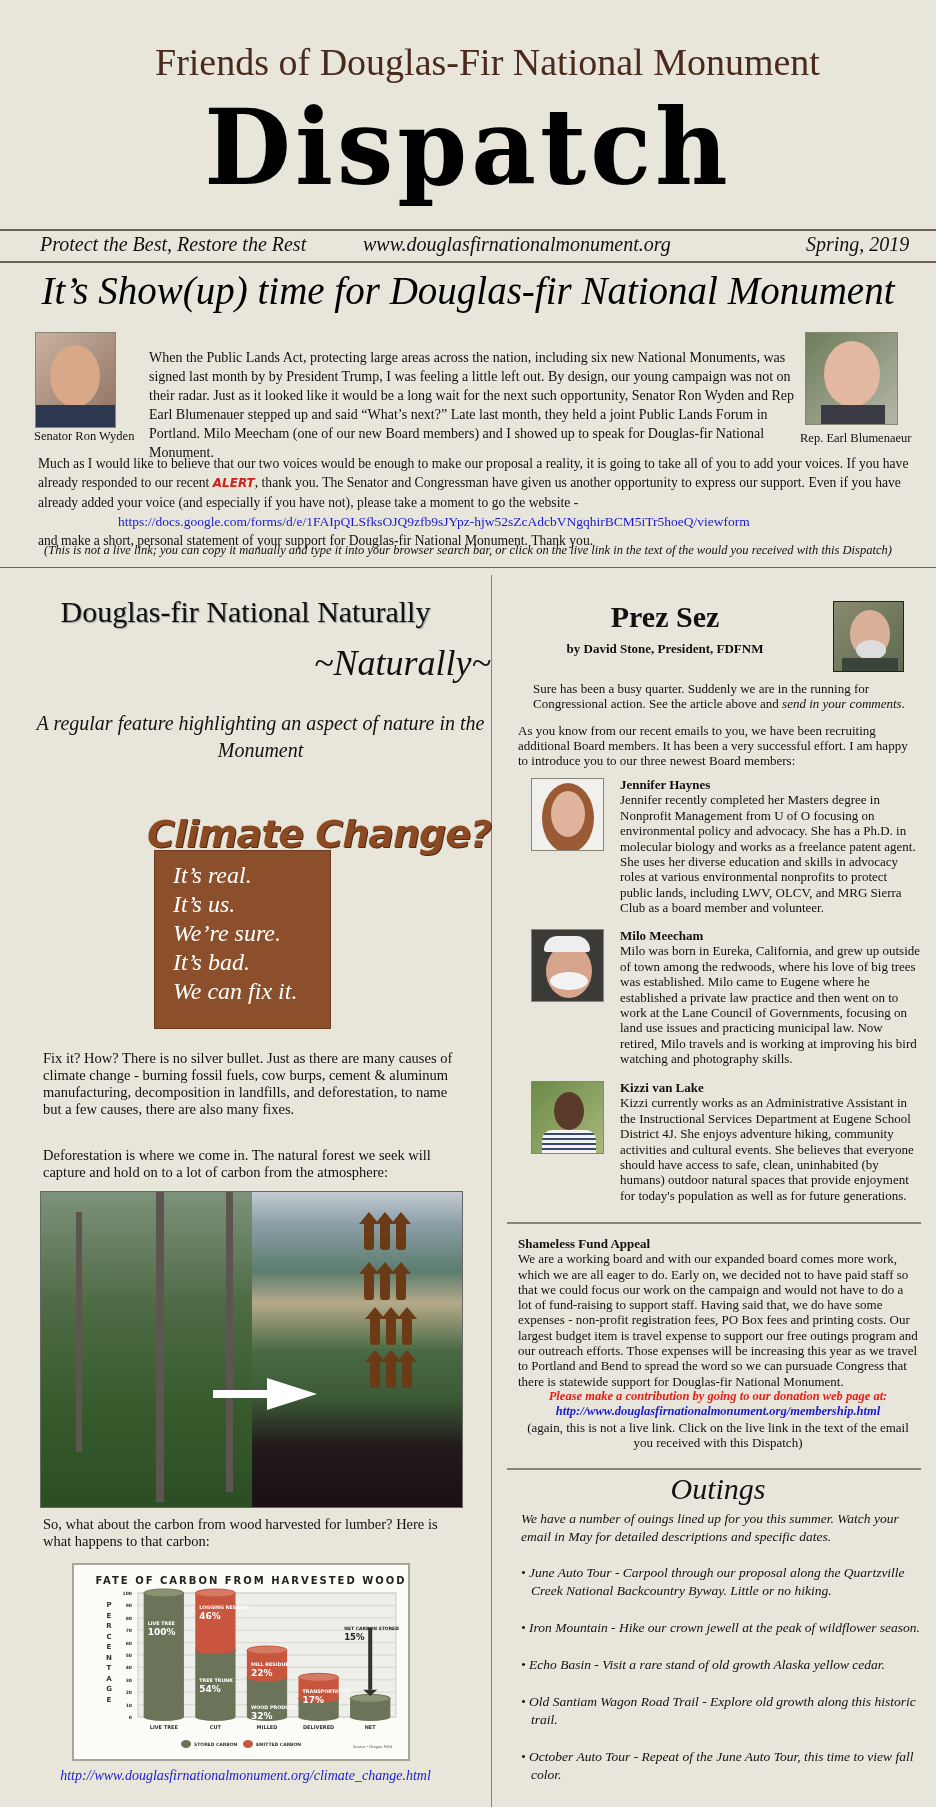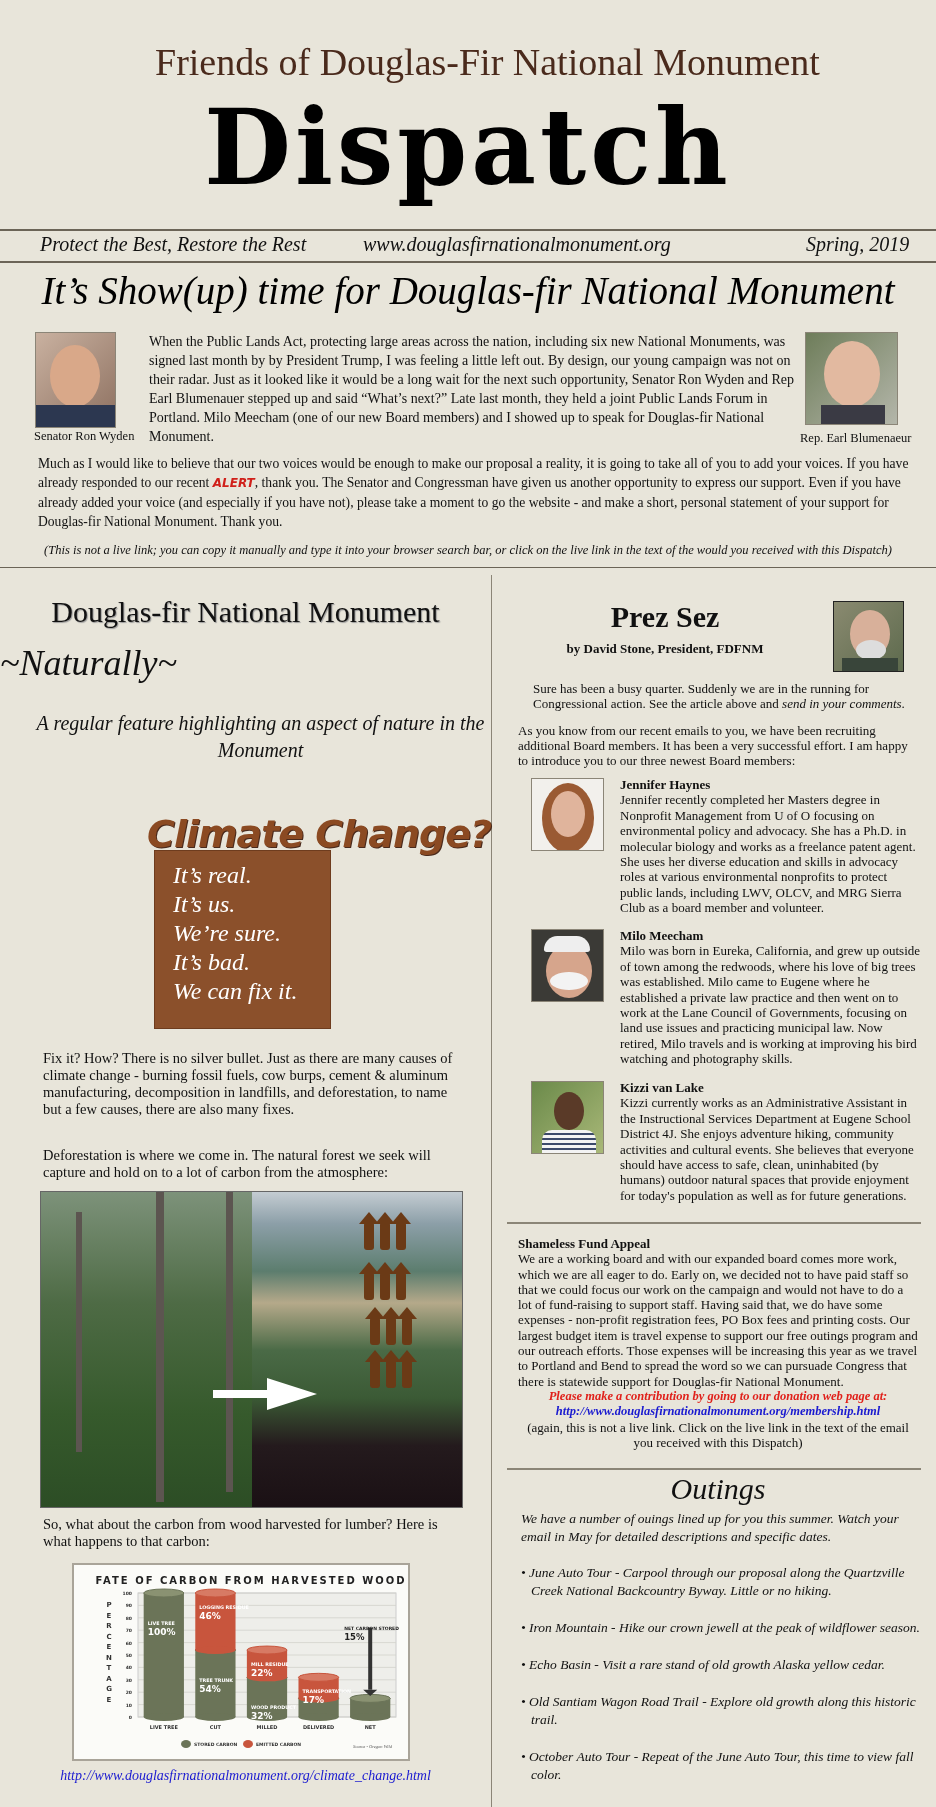--- a/index.html
+++ b/index.html
@@ -13,30 +13,30 @@
   .rule { position: absolute; left: 0; width: 936px; height: 2px; background: #6b6457; }
   .tagline-bar { position: absolute; left: 0; top: 230px; width: 936px; height: 30px; font-style: italic; font-size: 20px; color: #111; }
   .tagline-bar span { position: absolute; top: 3px; white-space: nowrap; }
 
   .lead-headline { position: absolute; left: 0; width: 936px; top: 268px; text-align: center; font-style: italic; font-size: 39px; color: #000; white-space: nowrap; }
 
   .photo { position: absolute; border: 1px solid #8b8577; overflow: hidden; }
   .photo .face { position: absolute; border-radius: 50%; }
   .caption { position: absolute; font-size: 12.5px; white-space: nowrap; }
 
-  .lead-body { position: absolute; left: 149px; top: 332px; width: 645px; font-size: 14px; line-height: 19px; }
+  .lead-body { position: absolute; left: 149px; top: 348px; width: 645px; font-size: 14px; line-height: 19px; }
   .lead-body2 { position: absolute; left: 38px; top: 454px; width: 880px; font-size: 13.6px; line-height: 19px; }
   .alert { color: #d0201a; font-style: italic; font-weight: bold; font-family: "DejaVu Sans", sans-serif; font-size: 12px; }
   .form-link { display: block; padding-left: 80px; color: #1a1ad0; font-size: 13.5px; }
   .note-italic { position: absolute; left: 0; width: 936px; top: 543px; text-align: center; font-style: italic; font-size: 12.5px; }
 
   .col-divider { position: absolute; left: 491px; top: 575px; width: 1px; height: 1232px; background: #8b8577; }
 
   .left-title { position: absolute; left: 0; width: 491px; top: 595px; text-align: center; font-size: 30px; text-shadow: 1px 1px 1px #999; }
-  .naturally { position: absolute; left: 0; width: 491px; top: 642px; text-align: left; font-size: 36px; font-style: italic; }
+  .naturally { position: absolute; left: 0; width: 491px; top: 642px; text-align: right; font-size: 36px; font-style: italic; }
   .regular-feature { position: absolute; left: 30px; width: 461px; top: 710px; text-align: center; font-size: 20px; font-style: italic; line-height: 27px; }
   .climate-q { position: absolute; left: 0; width: 491px; top: 812px; text-align: right; font-size: 38px; font-style: italic; font-weight: bold; color: #8b4a22; font-family: "DejaVu Sans", sans-serif; letter-spacing: -1px; text-shadow: 1px 1px 0 #4a2a1c; }
   .climate-box { position: absolute; left: 154px; top: 850px; width: 177px; height: 179px; background: #8b502b; border: 1px solid #6e3c1e; padding: 10px 0 0 18px; }
   .climate-box div { color: #fff; font-style: italic; font-size: 24px; line-height: 29px; white-space: nowrap; }
 
   .left-para { position: absolute; left: 43px; width: 420px; font-size: 14.5px; line-height: 17px; }
 
   .forest-image { position: absolute; left: 40px; top: 1191px; width: 423px; height: 317px; overflow: hidden; border: 1px solid #666; }
   .forest-left { position: absolute; left: 0; top: 0; width: 211px; height: 317px; background: linear-gradient(180deg, #7d927a 0%, #4e6b45 35%, #365a2c 70%, #2c4d25 100%); }
   .forest-right { position: absolute; left: 211px; top: 0; width: 212px; height: 317px; background: linear-gradient(180deg, #c4ccd2 0%, #8c9fa8 10%, #5c7d6e 25%, #b5a98a 35%, #4a6a46 50%, #3b5a35 65%, #241a1d 80%, #1a1014 100%); }
@@ -95,28 +95,29 @@
 <div class="lead-body">When the Public Lands Act, protecting large areas across the nation, including six new National Monuments, was signed last month by by President Trump, I was feeling a little left out. By design, our young campaign was not on their radar. Just as it looked like it would be a long wait for the next such opportunity, Senator Ron Wyden and Rep Earl Blumenauer stepped up and said “What’s next?” Late last month, they held a joint Public Lands Forum in Portland. Milo Meecham (one of our new Board members) and I showed up to speak for Douglas-fir National Monument.</div>
 
 <div class="photo" style="left:805px; top:332px; width:93px; height:93px; background:linear-gradient(135deg,#6e7d5a,#b4b6aa);">
   <div class="face" style="left:18px; top:8px; width:56px; height:66px; background:#e2b9a0;"></div>
   <div style="position:absolute; left:15px; top:72px; width:64px; height:21px; background:#3a3a44;"></div>
 </div>
 <div class="caption" style="left:800px; top:431px;">Rep. Earl Blumenaeur</div>
 
 <div class="lead-body2">
   <span>Much as I would like to believe that our two voices would be enough to make our proposal a reality, it is going to take all of you to add your voices. If you have already responded to our recent </span><span class="alert">ALERT</span><span>, thank you. The Senator and Congressman have given us another opportunity to express our support. Even if you have already added your voice (and especially if you have not),  please take a moment to go the website -</span>
+  <span class="form-link">https://docs.google.com/forms/d/e/1FAIpQLSfksOJQ9zfb9sJYpz-hjw52sZcAdcbVNgqhirBCM5iTr5hoeQ/viewform</span>
   <span>and make a short, personal statement of your support for Douglas-fir National Monument. Thank you.</span>
 </div>
 <div class="note-italic">(This is not a live link; you can copy it manually and type it into your browser search bar, or click on the live link in the text of the would you received with this Dispatch)</div>
 <div class="rule" style="top:567px; height:1px;"></div>
 
 <div class="col-divider"></div>
 
-<div class="left-title">Douglas-fir National Monument</div>
+<div class="left-title">Douglas-fir National Naturally</div>
 <div class="naturally">~Naturally~</div>
 <div class="regular-feature">A regular feature highlighting an aspect of nature in the Monument</div>
 <div class="climate-q">Climate Change?</div>
 <div class="climate-box">
   <div>It’s real.</div>
   <div>It’s us.</div>
   <div>We’re sure.</div>
   <div>It’s bad.</div>
   <div>We can fix it.</div>
 </div>

